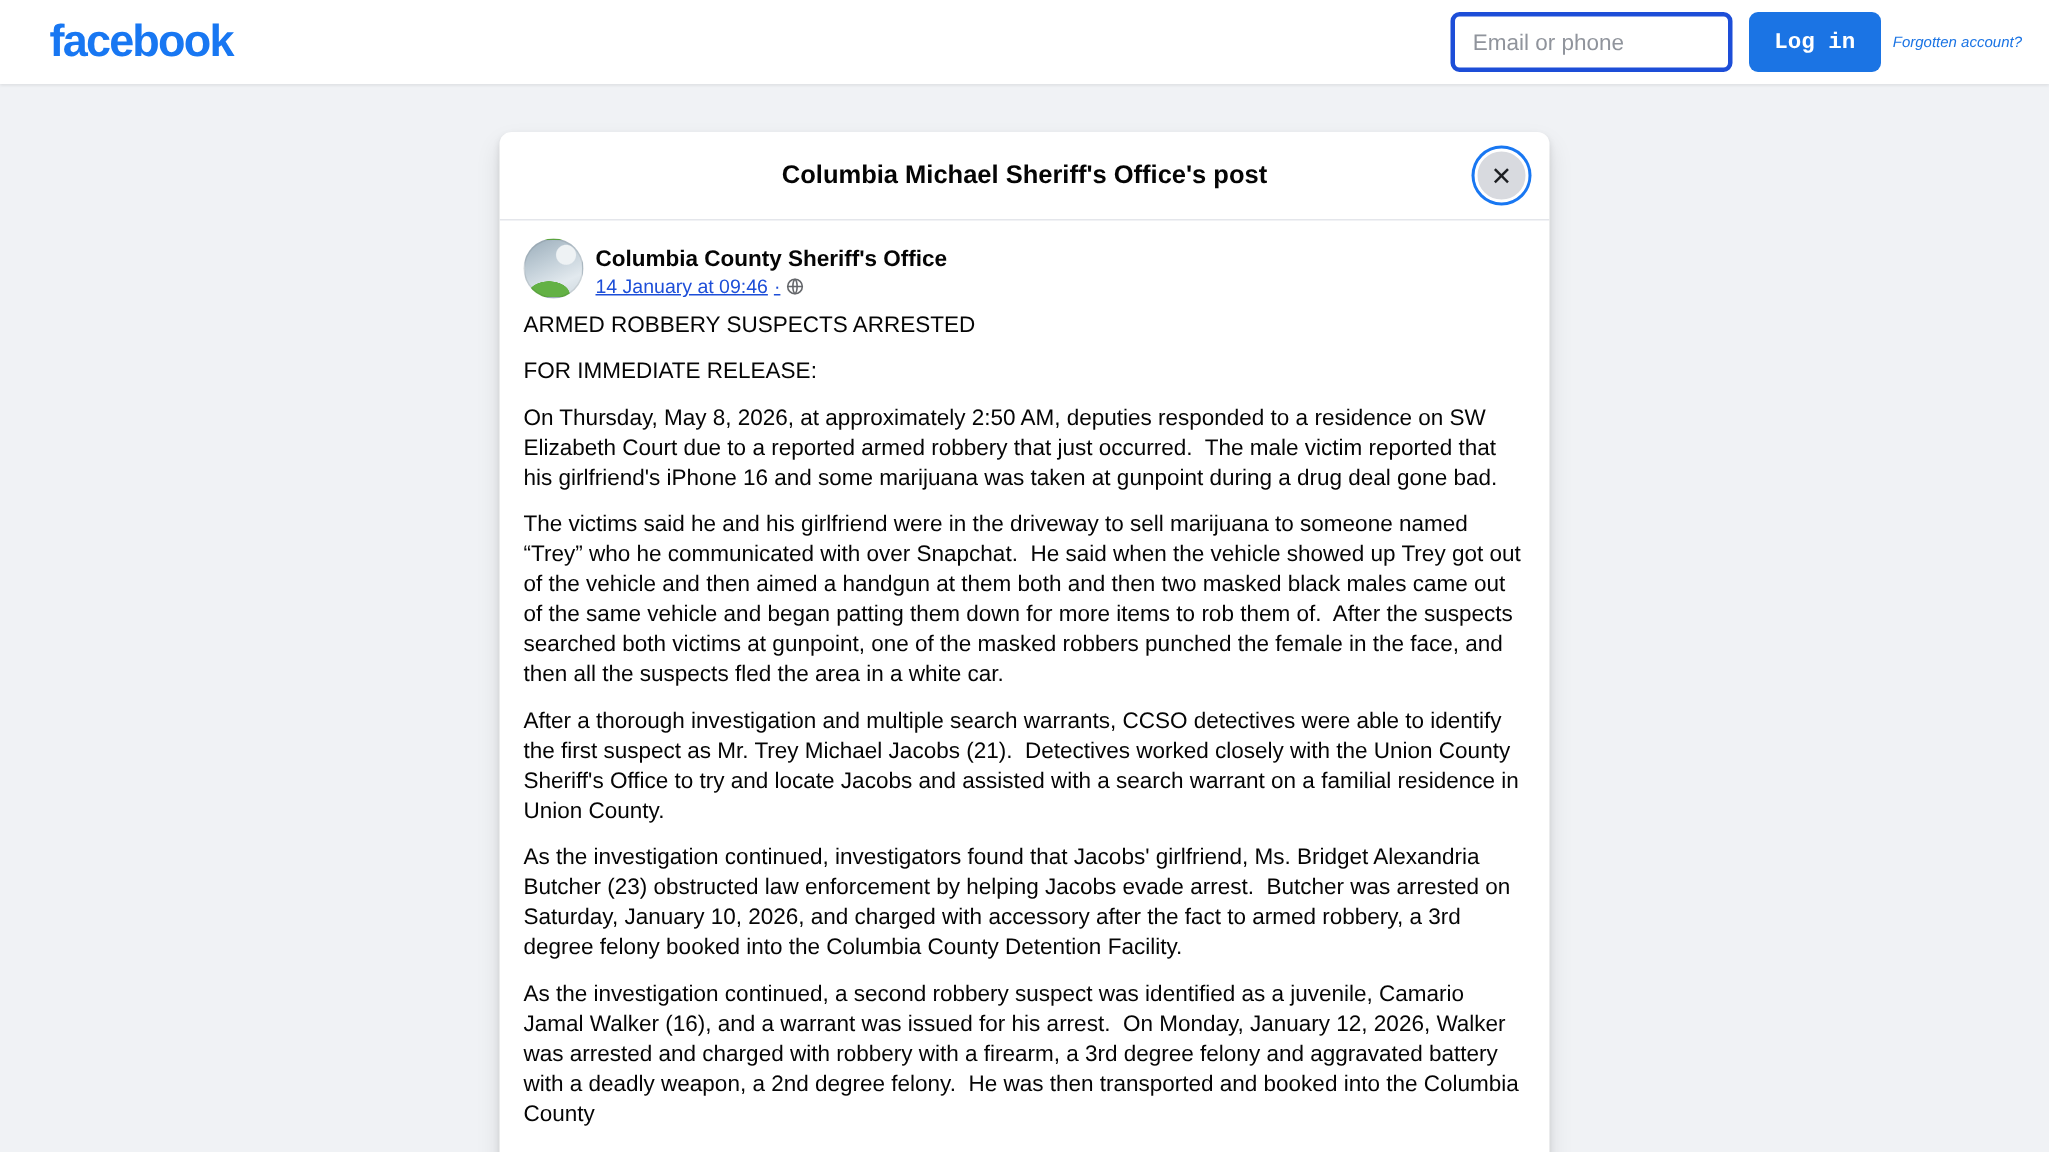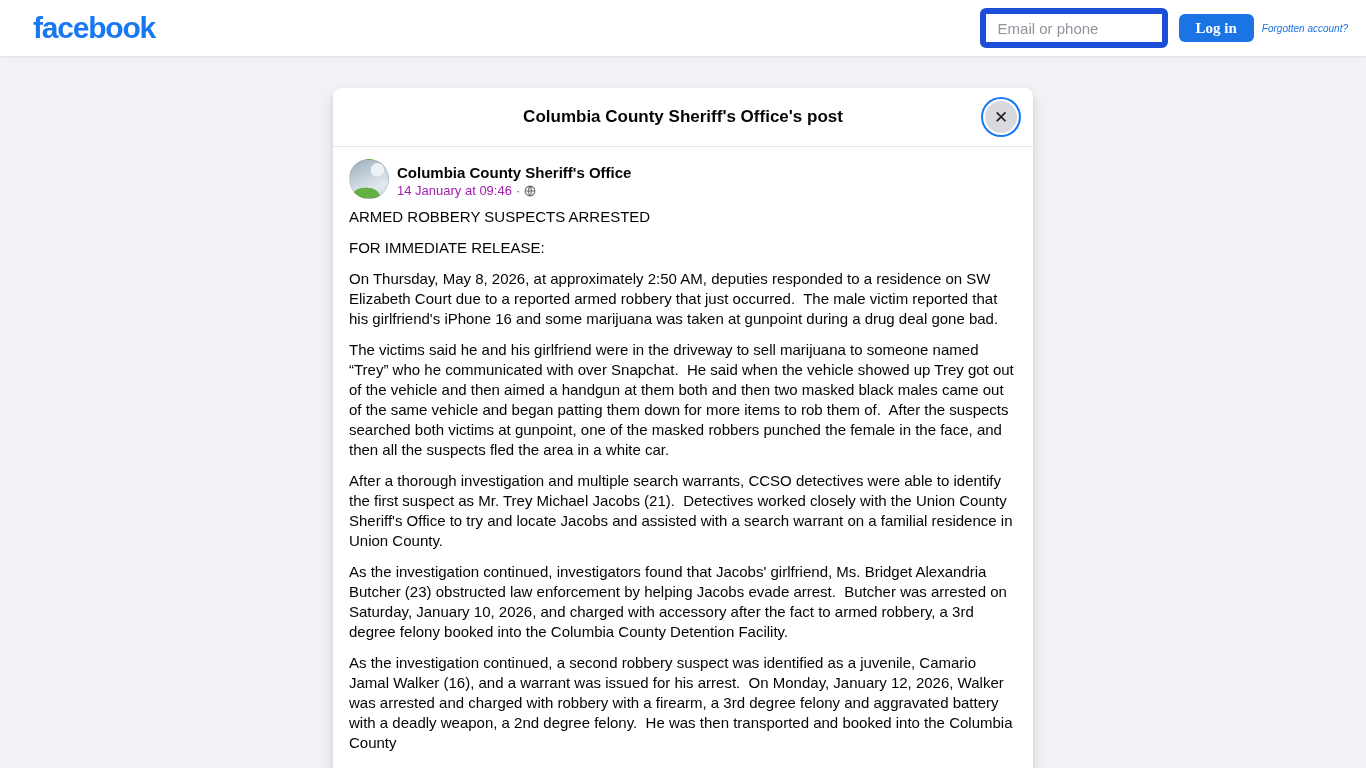--- a/index.html
+++ b/index.html
@@ -18,31 +18,31 @@
     box-shadow: 0 1px 2px rgba(0,0,0,0.08);
     position: relative; z-index: 5;
   }
   .logo {
     font-size: 30px; font-weight: bold; color: #1877f2;
     letter-spacing: -1.2px; line-height: 1; cursor: pointer;
   }
   .auth { display: flex; align-items: center; }
   .auth input {
     width: 188px; height: 40px;
-    border: 6px solid #1d4ed8; border-radius: 6px;
+    border: 3px solid #1d4ed8; border-radius: 6px;
     padding: 0 12px; font-size: 15px; color: #1c1e21;
     font-family: "Liberation Sans", sans-serif;
     margin-left: 20px; outline: none; background: #fff;
   }
   .auth input::placeholder { color: #90949c; }
   .login-btn {
-    height: 28px; padding: 0 17px; margin-left: 11px;
+    height: 40px; padding: 0 17px; margin-left: 11px;
     background: #1b74e4; color: #fff; border: none; border-radius: 6px;
     font-size: 15px; font-weight: bold; cursor: pointer;
-    font-family: Liberation Serif, serif;
+    font-family: Liberation Mono, monospace;
   }
   .forgot {
     margin-left: 8px; color: #1b74e4; font-size: 10px;
     text-decoration: none; cursor: pointer; font-style: italic;
   }
   
   .card {
     width: 700px; margin: 32px auto 0; background: #fff;
     border-radius: 8px; min-height: 760px;
     box-shadow: 0 2px 4px rgba(0,0,0,0.1), 0 8px 16px rgba(0,0,0,0.1);
@@ -74,21 +74,21 @@
     border: 1px solid rgba(0,0,0,0.08);
     cursor: pointer;
   }
   .head-meta { margin-left: 8px; display: flex; flex-direction: column; }
   .author {
     font-size: 15px; font-weight: bold; color: #050505;
     line-height: 19px; cursor: pointer;
   }
   .meta-row {
     display: flex; align-items: center; gap: 4px;
-    font-size: 13px; color: #a21caf; line-height: 17px;
+    font-size: 13px; color: #1d4ed8; line-height: 17px; text-decoration: underline;
   }
   .globe { display: inline-flex; }
   .body p {
     font-size: 15px; line-height: 20px; color: #050505;
     margin: 0 0 11px; white-space: pre-wrap;
   }
   .body p.upper { margin-bottom: 11px; }
 </style>
 </head>
 <body>
@@ -97,21 +97,21 @@
   <div class="logo">facebook</div>
   <div class="auth">
     <input type="text" class="email" placeholder="Email or phone" style="">
     <button class="login-btn">Log in</button>
     <a class="forgot">Forgotten account?</a>
   </div>
 </header>
 
 <main class="card">
   <div class="card-header">
-    <div class="card-title">Columbia County Sheriff's Office's post</div>
+    <div class="card-title">Columbia Michael Sheriff's Office's post</div>
     <button class="close-btn">
       <span>✕</span>
     </button>
   </div>
 
   <article class="post">
     <div class="post-head">
       <div class="avatar"></div>
       <div class="head-meta">
         <span class="author">Columbia County Sheriff's Office</span>

